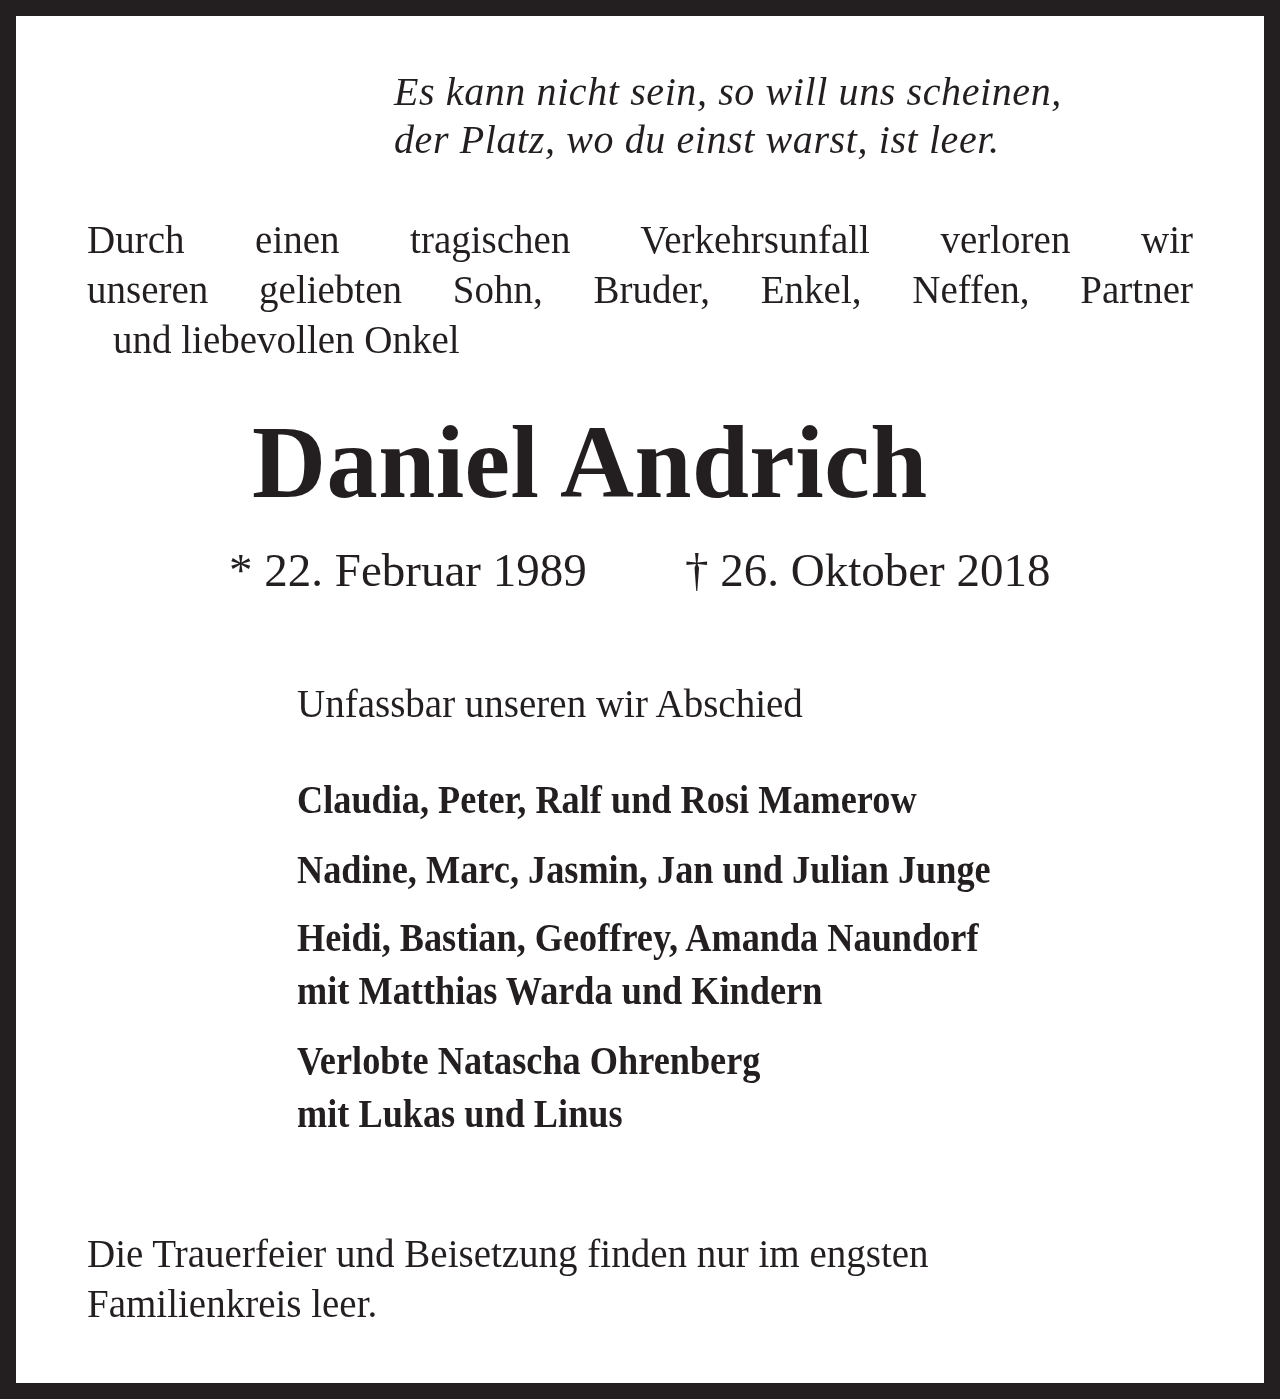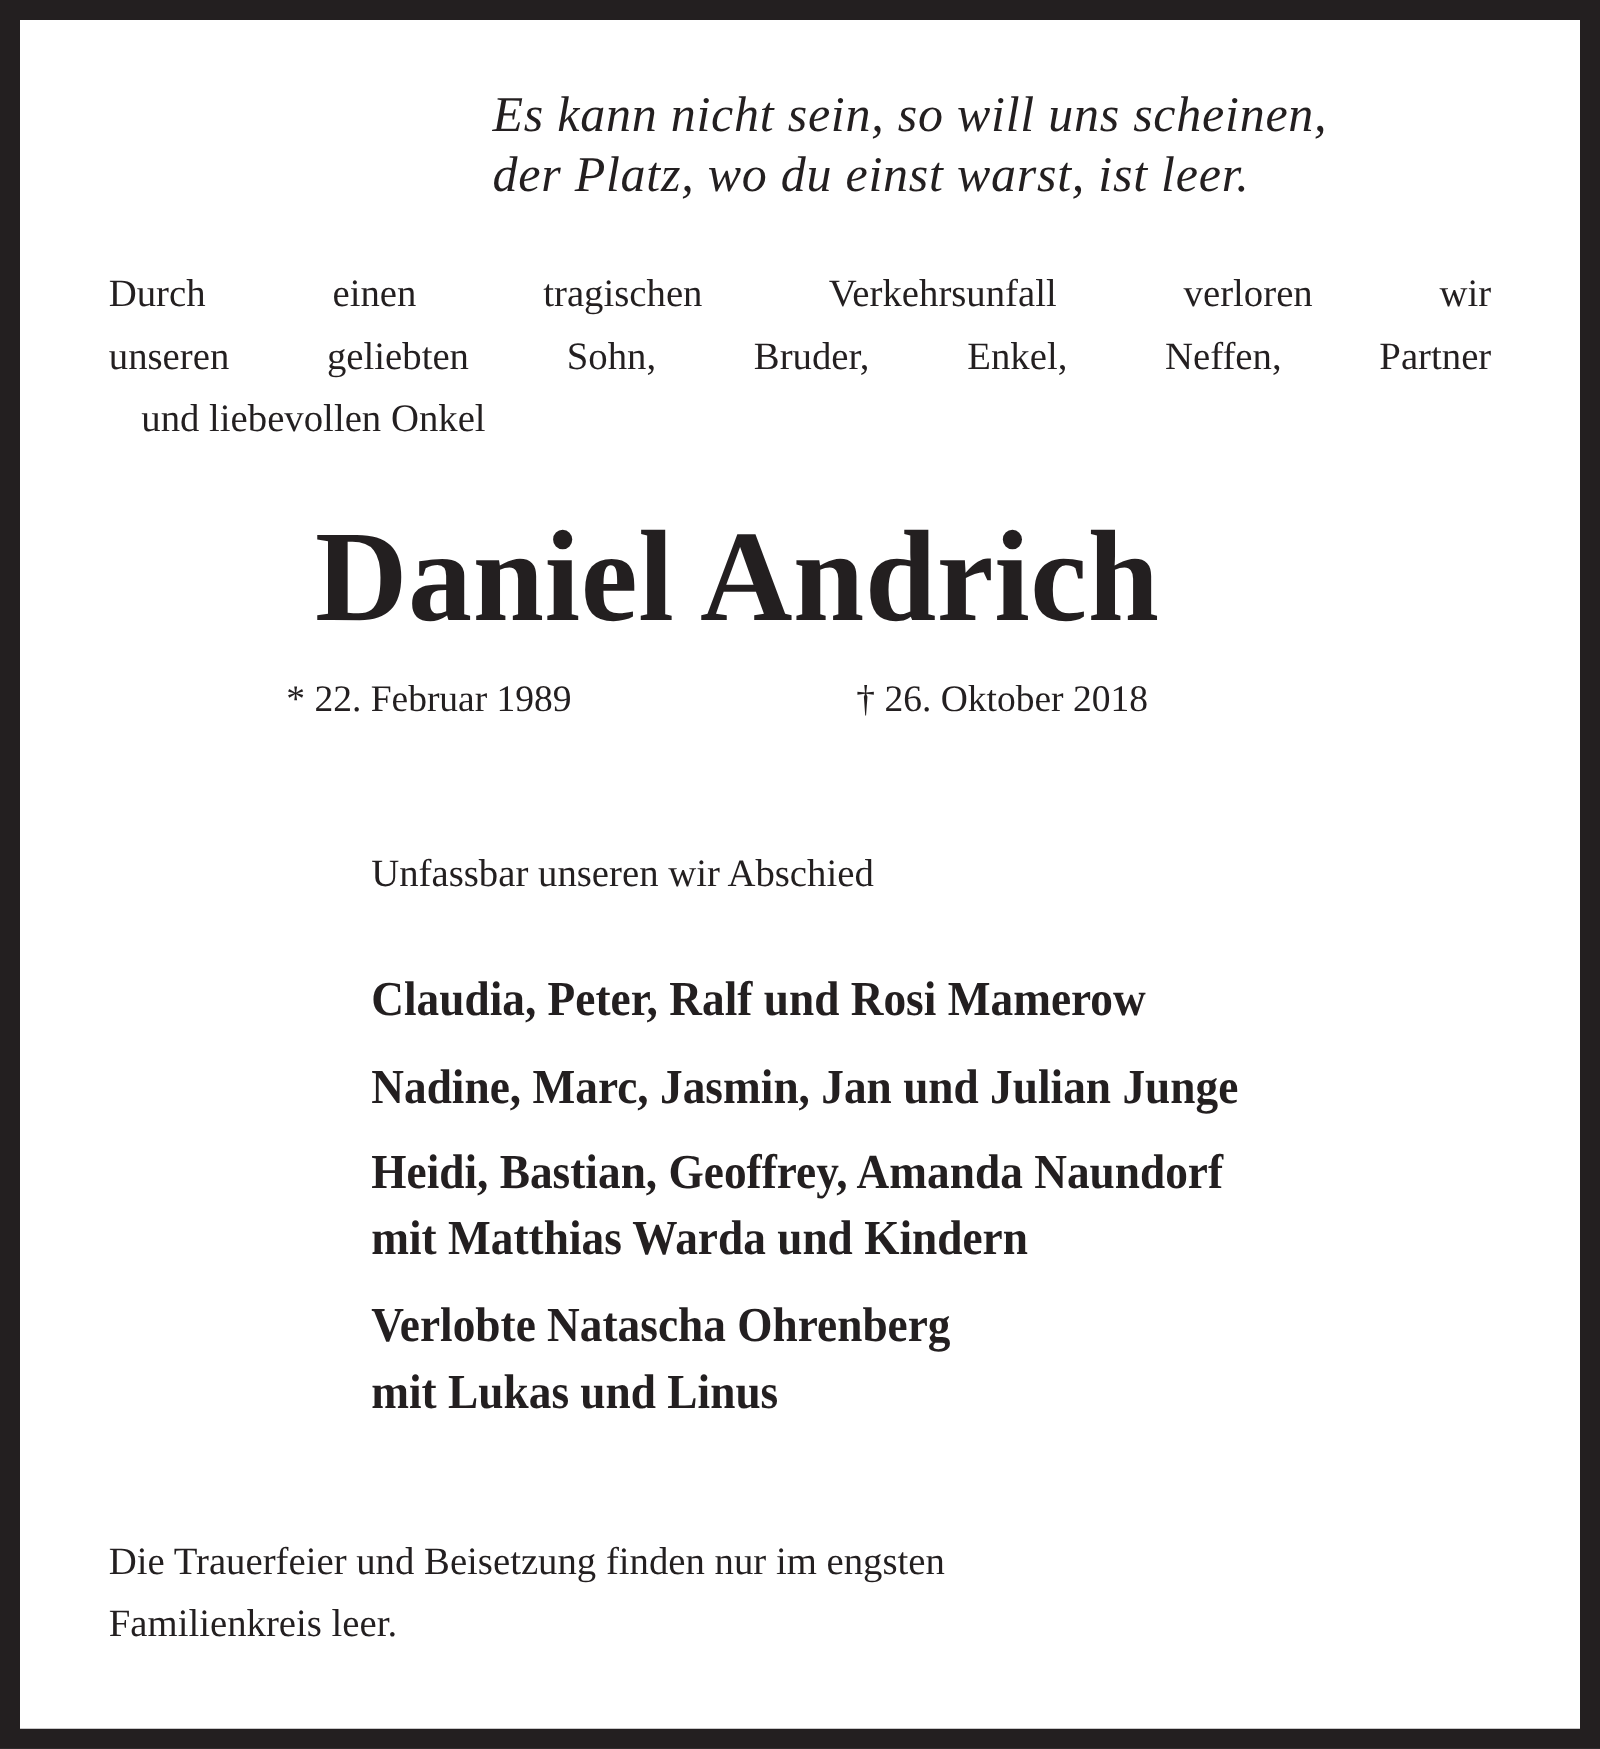--- a/index.html
+++ b/index.html
@@ -3,23 +3,23 @@
 <meta charset="utf-8">
 <style>
   html, body { margin: 0; padding: 0; background: #231f20; }
   body { width: 1280px; height: 1399px; position: relative; overflow: hidden; }
   .frame {
     position: absolute; left: 16px; top: 16px; width: 1248px; height: 1367px;
     background: #ffffff; box-sizing: border-box;
   }
   .t { position: absolute; white-space: nowrap; color: #231f20; font-family: "Liberation Serif", serif; transform-origin: 0 0; }
   .verse { font-style: italic; font-size: 40px; letter-spacing: 0.6px; }
-  .body { font-size: 31px; }
+  .body { font-size: 39px; }
   .name { font-weight: bold; font-size: 104px; letter-spacing: 0.5px; }
-  .date { font-size: 30px; text-align: right; }
+  .date { font-size: 47px; text-align: right; }
   .sign { font-size: 39px; font-weight: bold; }
   .just { text-align: justify; text-align-last: justify; white-space: normal; }
 </style>
 </head>
 <body>
 
 <div class="frame"></div>
 
 <div class="t verse" style="left:394px; top:68px; transform:scaleX(1.0);">Es kann nicht sein, so will uns scheinen,</div>
 <div class="t verse" style="left:394px; top:116px;font-style:italic;">der Platz, wo du einst warst, ist leer.</div>

